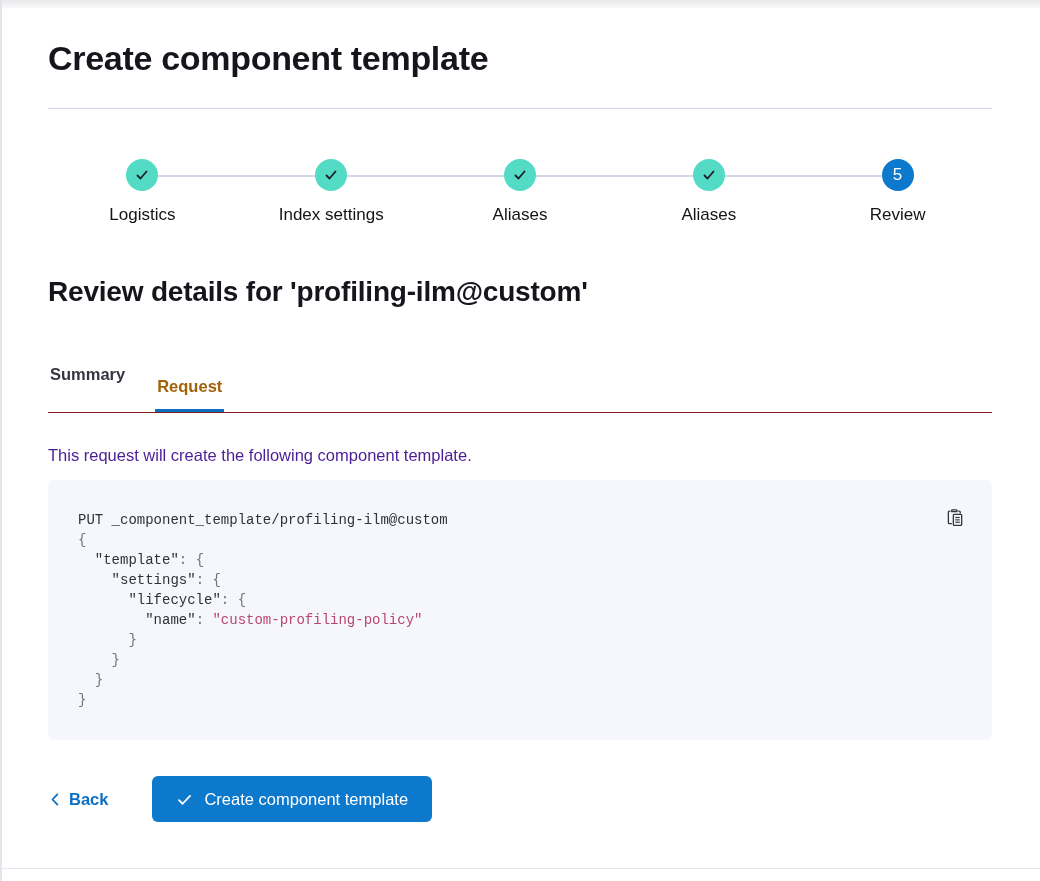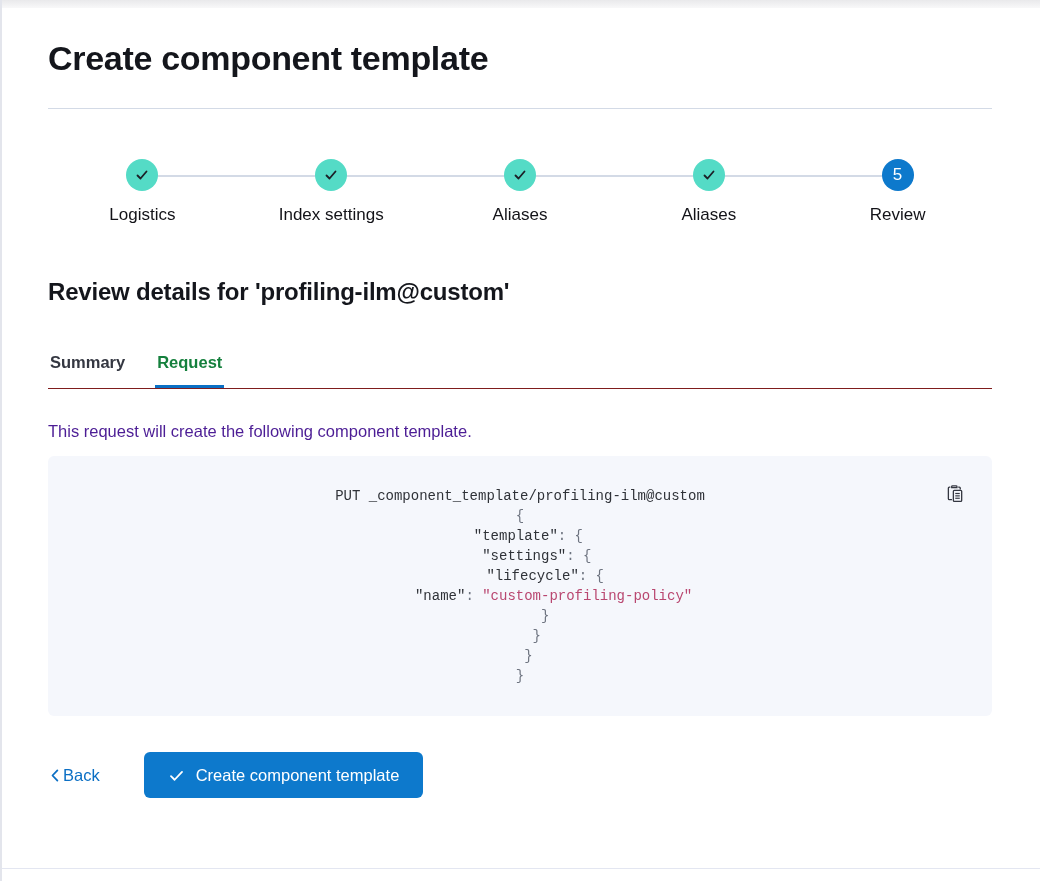--- a/index.html
+++ b/index.html
@@ -54,72 +54,72 @@
   }
   .step-circle.complete { background: #54dbc6; }
   .step-circle.current  { background: #0d79cc; }
   .step-number { color: #ffffff; font-size: 17px; font-weight: 500; }
   .step-label {
     margin-top: 14px; font-size: 17px; font-weight: 400; color: #131318;
   }
 
   h2.review-heading {
     margin-top: 50px;
-    font-size: 24px; line-height: 34px; font-weight: 700;
+    font-size: 28px; line-height: 34px; font-weight: 700;
     color: #14161c; letter-spacing: -0.2px;
   }
 
   
   .tabs {
     margin-top: 44px;
     display: flex; gap: 28px;
     border-bottom: 1px solid #7f1d1d;
   }
   .tab {
     padding: 0 2px 13px; font-size: 16.5px; font-weight: 700;
     border: none; background: transparent; cursor: pointer;
     border-bottom: 3px solid transparent;
     color: #343741; font-family: "Liberation Sans", sans-serif;
   }
-  .tab.active { color: #15803d; border-bottom-color: #0b6fc4; }
+  .tab.active { color: #a16207; border-bottom-color: #0b6fc4; margin-top: 24px; }
 
   .request-description {
     margin-top: 30px; font-size: 16.5px; color: #4c1d95; line-height: 24px;
   }
 
   
   .code-block {
     margin-top: 13px;
     background: #f5f7fc;
     border-radius: 6px;
     padding: 30px 30px;
     position: relative;
     font-family: "Liberation Mono", "DejaVu Sans Mono", monospace;
     font-size: 14px; line-height: 20px;
     color: #343741;
   }
-  .code-line { white-space: pre; min-height: 20px; text-align: center; }
+  .code-line { white-space: pre; min-height: 20px; }
   .code-line .k { color: #2f3238; }
   .code-line .p { color: #6e7480; }
   .code-line .s { color: #b94770; }
   .copy-btn {
     position: absolute; top: 26px; right: 26px;
     width: 22px; height: 22px;
     background: transparent; border: none; cursor: pointer;
     display: flex; align-items: center; justify-content: center;
   }
 
   
   .footer-actions {
     margin-top: 36px;
     display: flex; align-items: center; gap: 44px;
   }
   .back-link {
-    display: flex; align-items: center; gap: 0;
-    color: #0b6fc4; font-size: 16.5px; font-weight: 400;
+    display: flex; align-items: center; gap: 6px;
+    color: #0b6fc4; font-size: 16.5px; font-weight: 700;
     background: transparent; border: none; cursor: pointer;
     font-family: "Liberation Sans", sans-serif;
   }
   .create-btn {
     display: flex; align-items: center; gap: 11px;
     background: #0d79cc; color: #ffffff;
     border: none; border-radius: 6px;
     padding: 12px 24px; height: 46px;
     font-size: 16.5px; font-weight: 500; cursor: pointer;
     font-family: "Liberation Sans", sans-serif;

